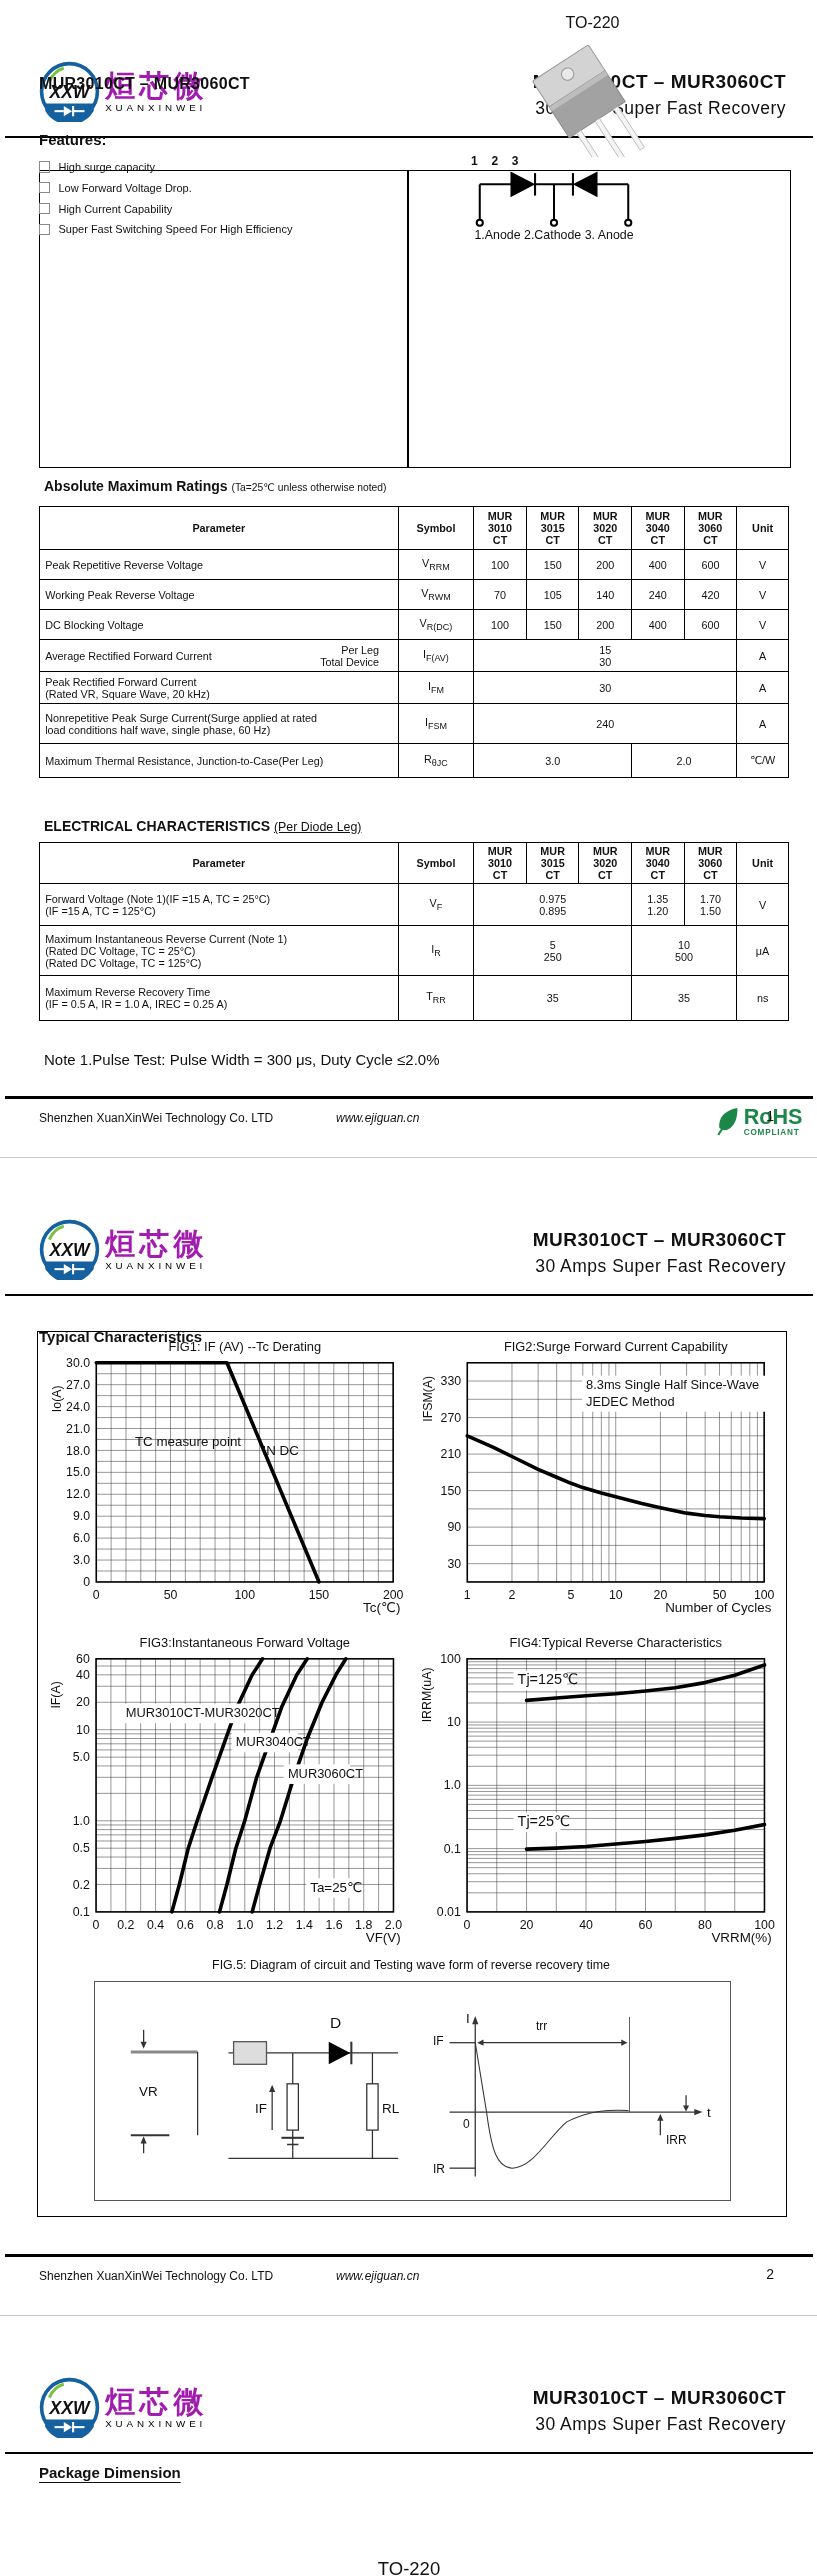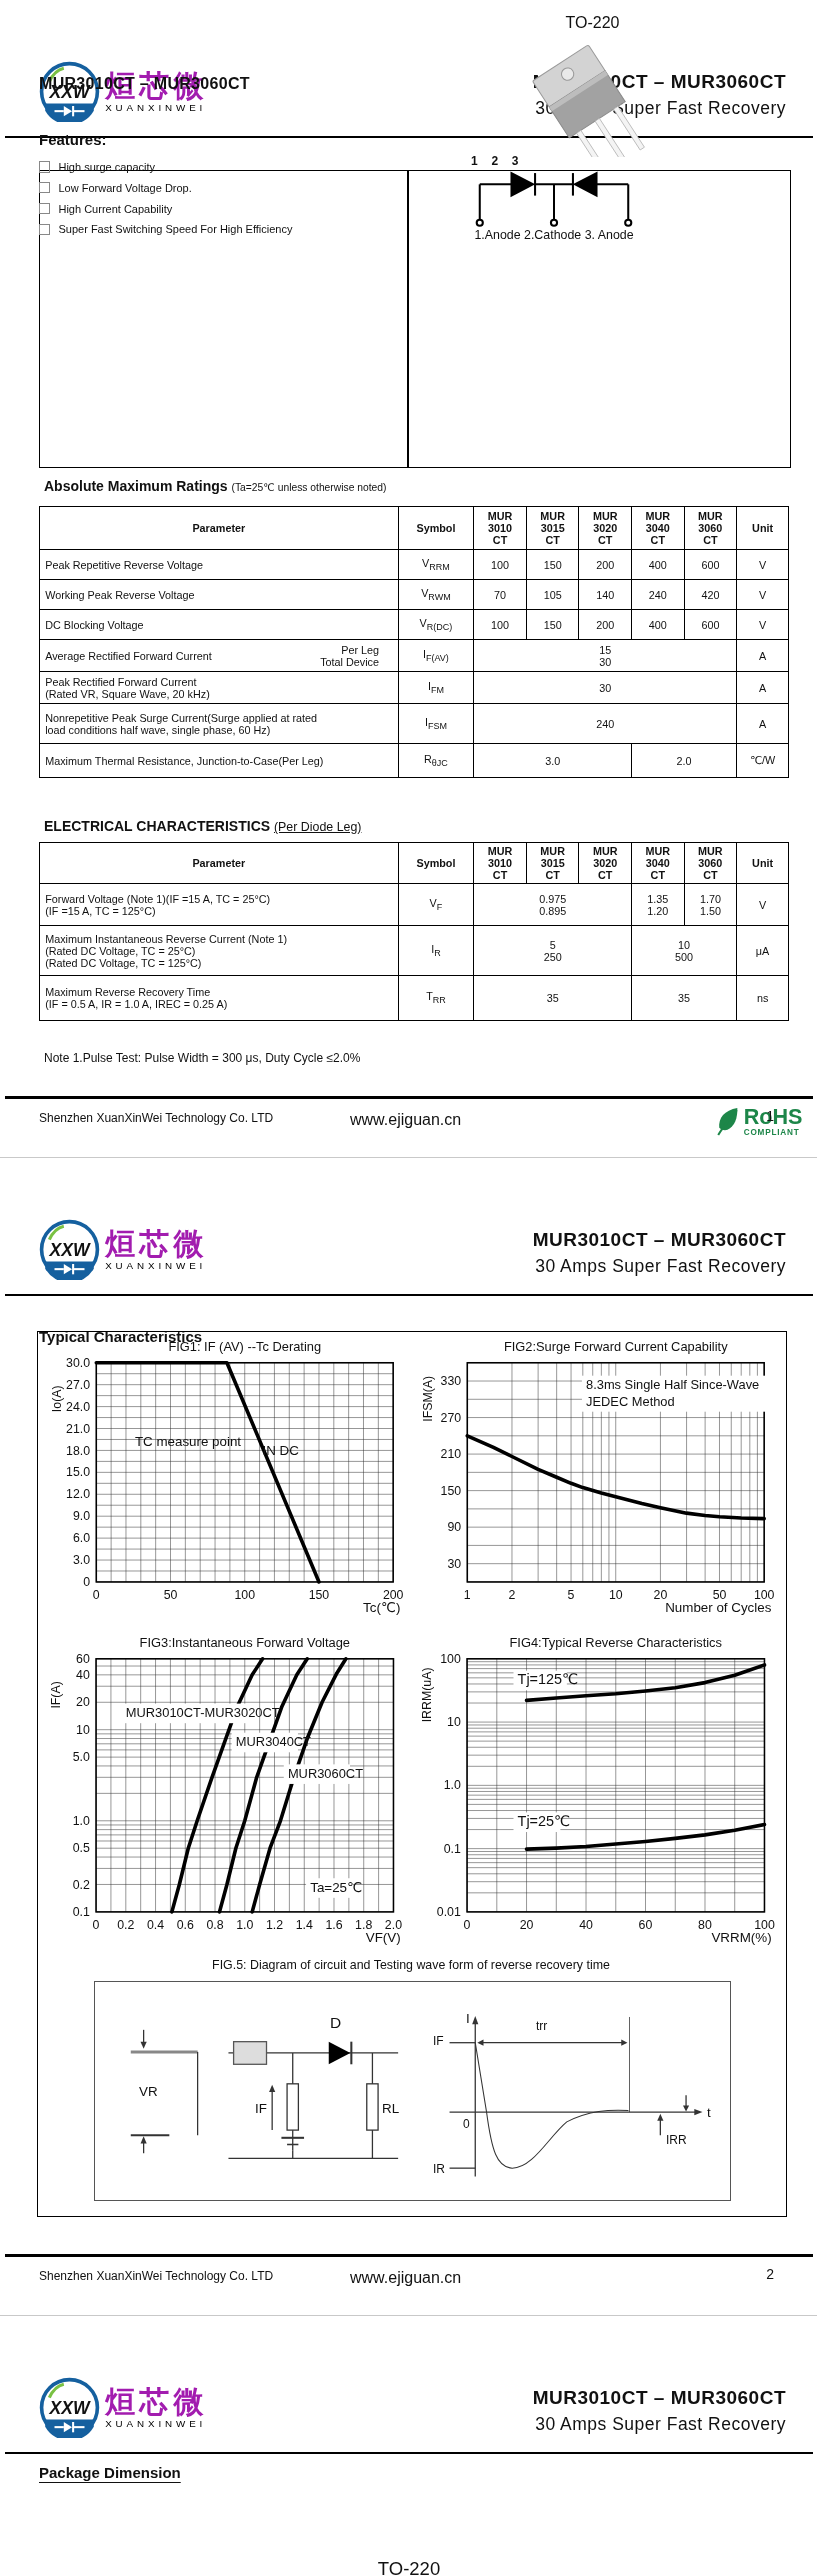--- a/index.html
+++ b/index.html
@@ -10,21 +10,21 @@
   .logo-text{margin-left:5.2px;}
   .logo-cn{font-size:30px;font-weight:bold;letter-spacing:4.1px;color:#a21caf;line-height:1;}
   .logo-en{font-size:9.8px;letter-spacing:3.9px;color:#000;margin-top:1px;}
   .hdr-titles{position:absolute;right:32px;top:71px;text-align:right;}
   .hdr-t1{font-size:19px;font-weight:600;letter-spacing:0.5px;}
   .hdr-t2{font-size:17.5px;font-weight:500;margin-top:5.2px;letter-spacing:0.5px;}
   .hdr-rule{position:absolute;left:5.2px;right:5.2px;top:136px;height:2.1px;background:#000;}
   
   .ftr-rule{position:absolute;left:5.2px;right:5.2px;top:1096px;height:3.1px;background:#000;}
   .ftr-company{position:absolute;left:39px;top:1111px;font-size:12px;}
-  .ftr-site{position:absolute;left:350px;top:1111px;font-size:16px;}
+  .ftr-site{position:absolute;left:336px;top:1111px;font-size:12px;font-style:italic;}
   .ftr-page{position:absolute;right:44px;top:1108px;font-size:14px;}
   
   .prod-box{position:absolute;left:39px;top:170px;width:750px;height:296px;border:1.5px solid #000;}
   .prod-div{position:absolute;left:367px;top:0;bottom:0;width:1.5px;background:#000;}
   .prod-title{position:absolute;left:39px;top:75px;font-size:16px;font-weight:bold;letter-spacing:0.3px;}
   .feat-title{position:absolute;left:39px;top:131px;font-size:15px;font-weight:bold;}
   .feat-list{position:absolute;left:39px;top:161px;list-style:none;margin:0;padding:0;}
   .feat-list li{display:flex;align-items:center;margin-bottom:8.8px;font-size:11px;}
   .cbx{display:inline-block;width:9.3px;height:9.3px;border:1px solid #888;margin-right:8.2px;flex:0 0 auto;}
   .pkg-name{position:absolute;left:367px;right:0;top:14.4px;text-align:center;font-size:16px;}
@@ -39,21 +39,21 @@
   .sec-title{position:absolute;left:44px;font-size:14px;font-weight:bold;}
   .sec-sub{font-size:10.3px;font-weight:normal;margin-top:39px;}
   table.spec{position:absolute;left:39px;border-collapse:collapse;width:750px;table-layout:fixed;}
   table.spec td{border:1px solid #000;padding:1.5px 5.2px;font-size:10.8px;vertical-align:middle;}
   table.spec tr.h td{font-weight:bold;text-align:center;font-size:10.8px;}
   td.c{text-align:center;}
   td.pl{text-align:left;padding-left:7.2px;}
   .pre{white-space:pre-line;}
   .split{display:flex;justify-content:space-between;align-items:center;}
   .split .rt{text-align:right;white-space:pre-line;padding-right:13.4px;}
-  .note-line{position:absolute;left:44px;top:1051px;font-size:12px;}
+  .note-line{position:absolute;left:44px;top:1051px;font-size:15px;}
   
   .tc-title{position:absolute;left:39px;top:150px;font-size:15px;font-weight:bold;margin-top:20px;}
   .charts-box{position:absolute;left:37px;top:173px;width:748px;height:884px;border:1px solid #000;}
   .chart{position:absolute;}
   svg text{font-family:"Liberation Sans","DejaVu Sans",sans-serif;fill:#111;}
   .fig5-title{position:absolute;left:37px;top:800px;width:748px;text-align:center;font-size:12.4px;}
   .fig5-box{position:absolute;left:94px;top:823px;width:635px;height:218px;border:1px solid #555;}
   .f5lab{position:absolute;font-size:13.4px;}
   
   .pd-title{position:absolute;left:39px;top:148px;font-size:15px;font-weight:bold;text-decoration:underline;text-underline-offset:3.6px;}

